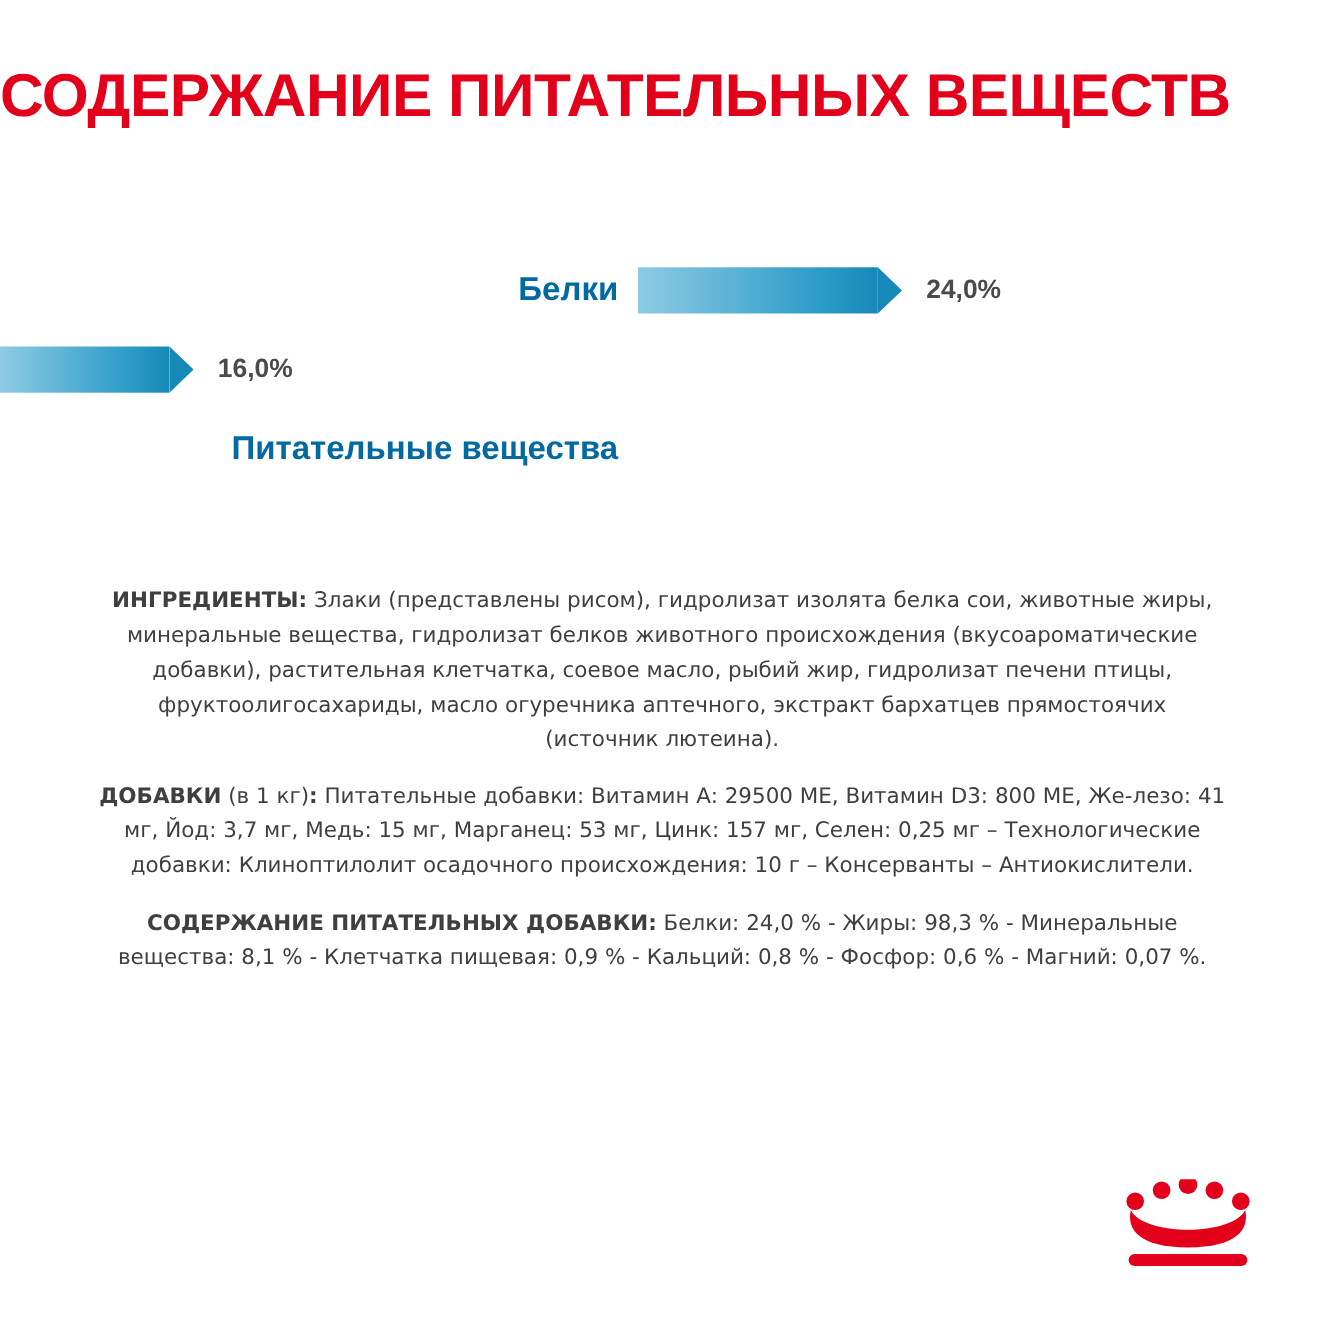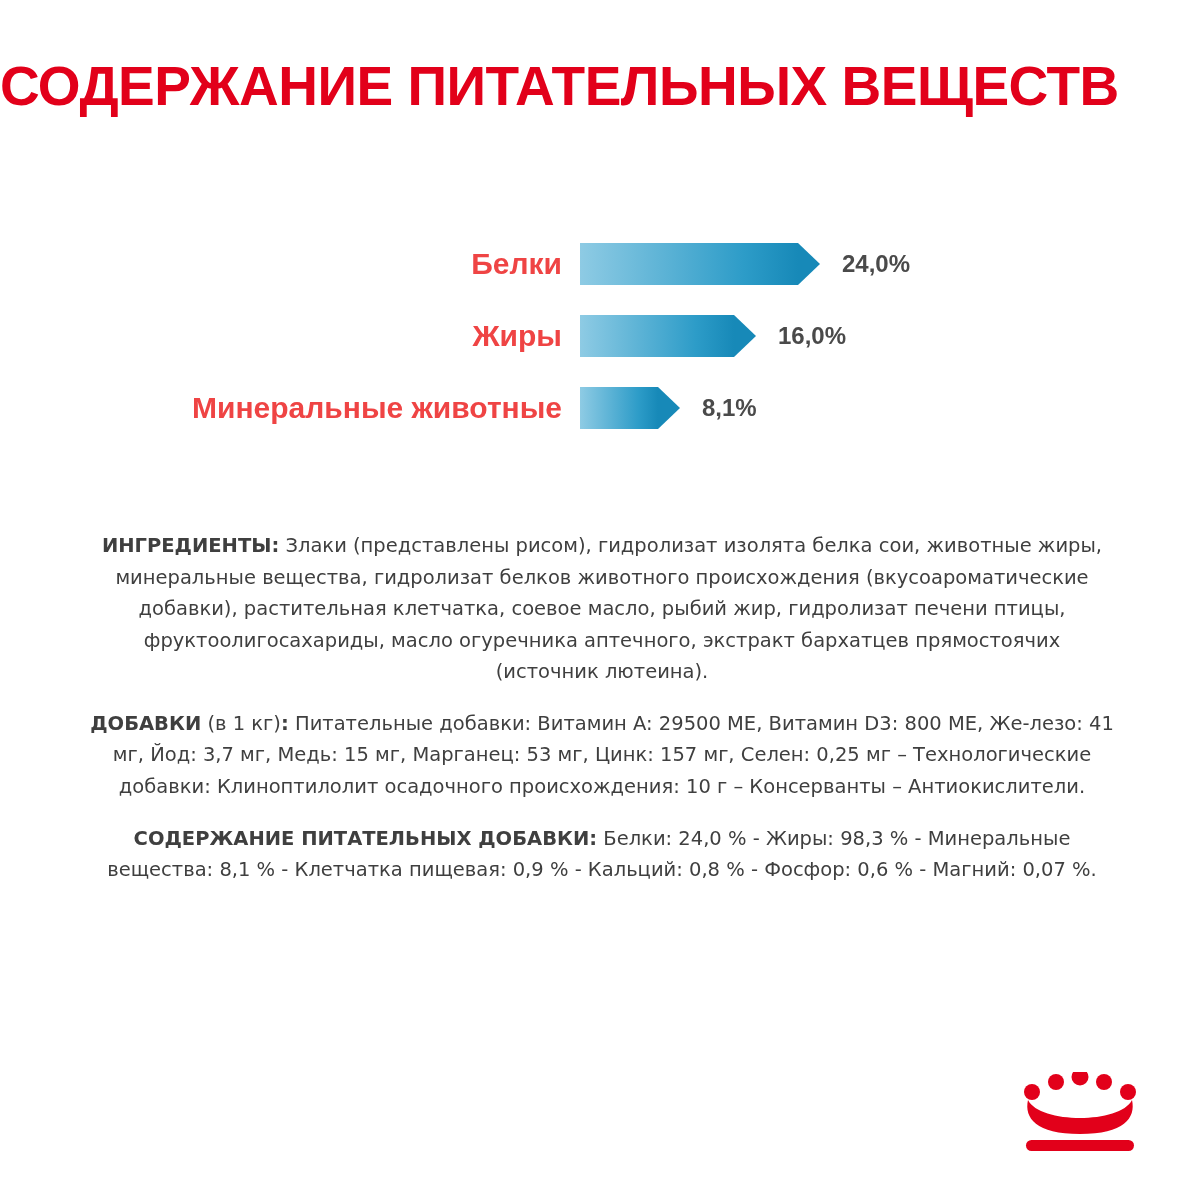--- a/index.html
+++ b/index.html
@@ -49,21 +49,21 @@
     height: 72px;
   }
   .row .label {
     width: 580px;
     text-align: right;
     padding-right: 18px;
     box-sizing: border-box;
     font-family: "Liberation Sans", sans-serif;
     font-weight: bold;
     font-size: 30px;
-    color: #ef4444;
+    color: #0369a1;
     white-space: nowrap;
   }
   .bar-wrap {
     display: flex;
     align-items: center;
   }
   .bar {
     height: 42px;
     position: relative;
   }
@@ -138,47 +138,35 @@
             <svg width="22" height="42" viewBox="0 0 22 42">
                 <polygon points="0,0 22,21 0,42" fill="#1789b8"></polygon>
               </svg>
           </div>
         </div>
         <div class="value">24,0%</div>
       </div>
     </div>
 
     <div class="row">
-      <div class="label">Жиры</div>
       <div class="bar-wrap">
         <div class="bar" style="width:176px">
           <div class="body"></div>
           <div class="tip">
             <svg width="22" height="42" viewBox="0 0 22 42">
                 <polygon points="0,0 22,21 0,42" fill="#1789b8"></polygon>
               </svg>
           </div>
         </div>
         <div class="value">16,0%</div>
       </div>
     </div>
 
     <div class="row">
-      <div class="label">Минеральные животные</div>
-      <div class="bar-wrap">
-        <div class="bar" style="width:100px">
-          <div class="body"></div>
-          <div class="tip">
-            <svg width="22" height="42" viewBox="0 0 22 42">
-                <polygon points="0,0 22,21 0,42" fill="#1789b8"></polygon>
-              </svg>
-          </div>
-        </div>
-        <div class="value">8,1%</div>
-      </div>
+      <div class="label">Питательные вещества</div>
     </div>
 
   </div>
 
   <div class="text-block">
 
     <div class="para">
       <span class="lead">ИНГРЕДИЕНТЫ:</span><span> Злаки (представлены рисом), гидролизат изолята белка сои, животные жиры, минеральные вещества, гидролизат белков животного происхождения (вкусоароматические добавки), растительная клетчатка, соевое масло, рыбий жир, гидролизат печени птицы, фруктоолигосахариды, масло огуречника аптечного, экстракт бархатцев прямостоячих (источник лютеина).</span>
     </div>
 

